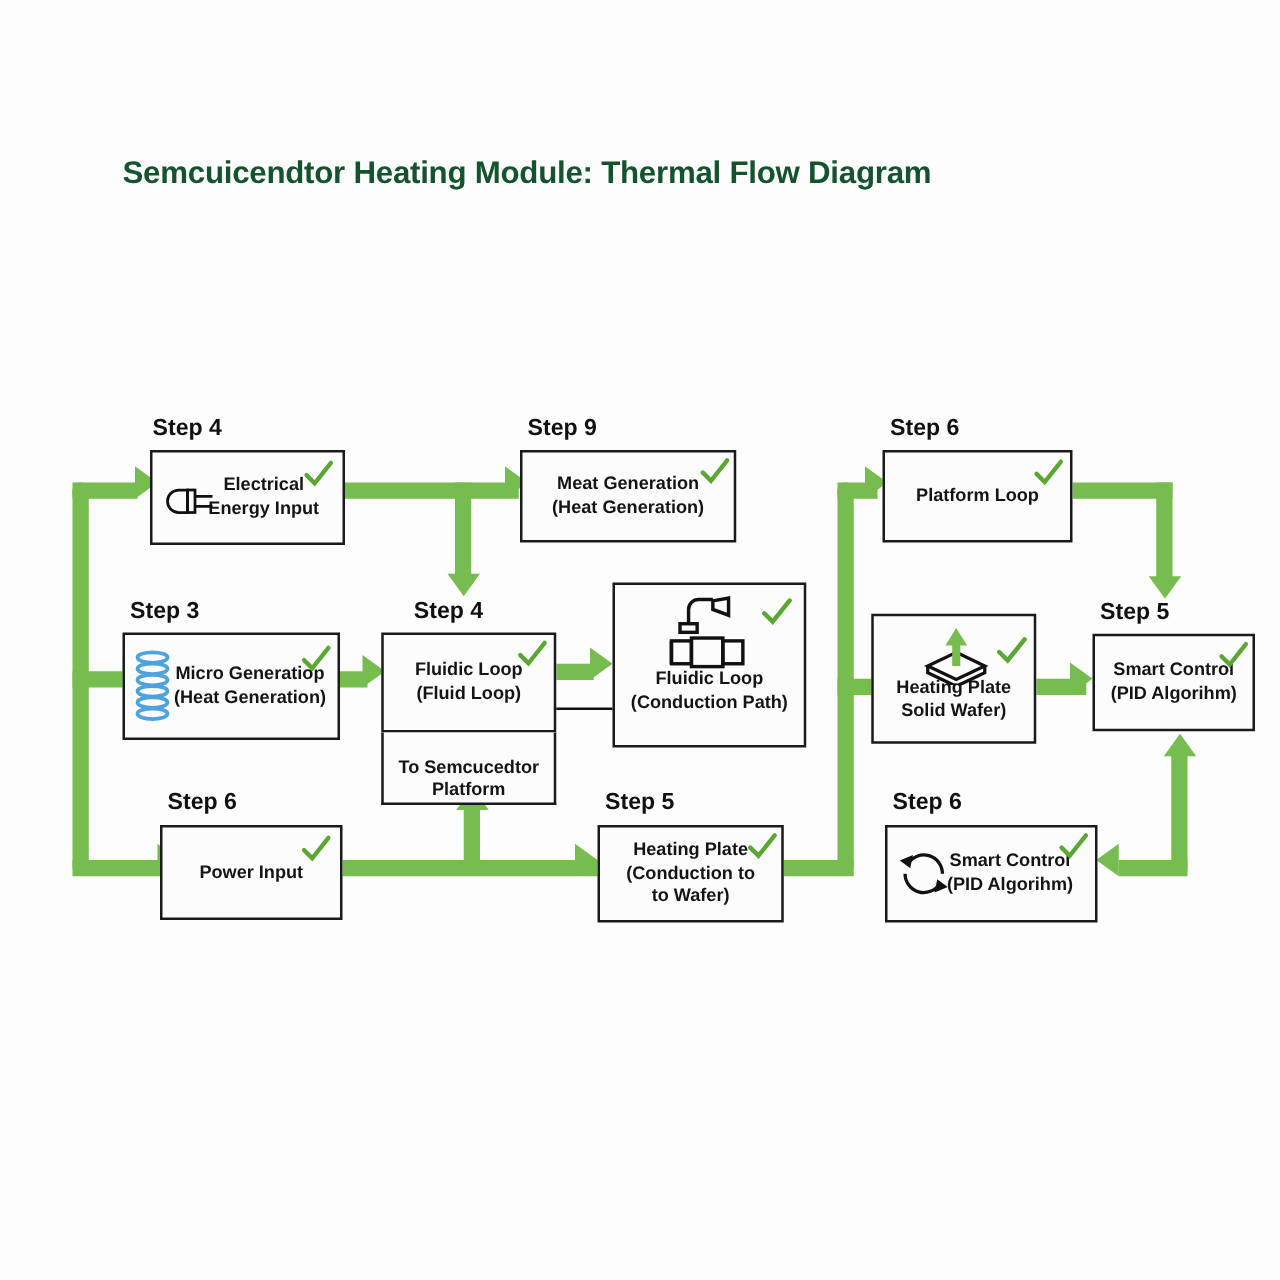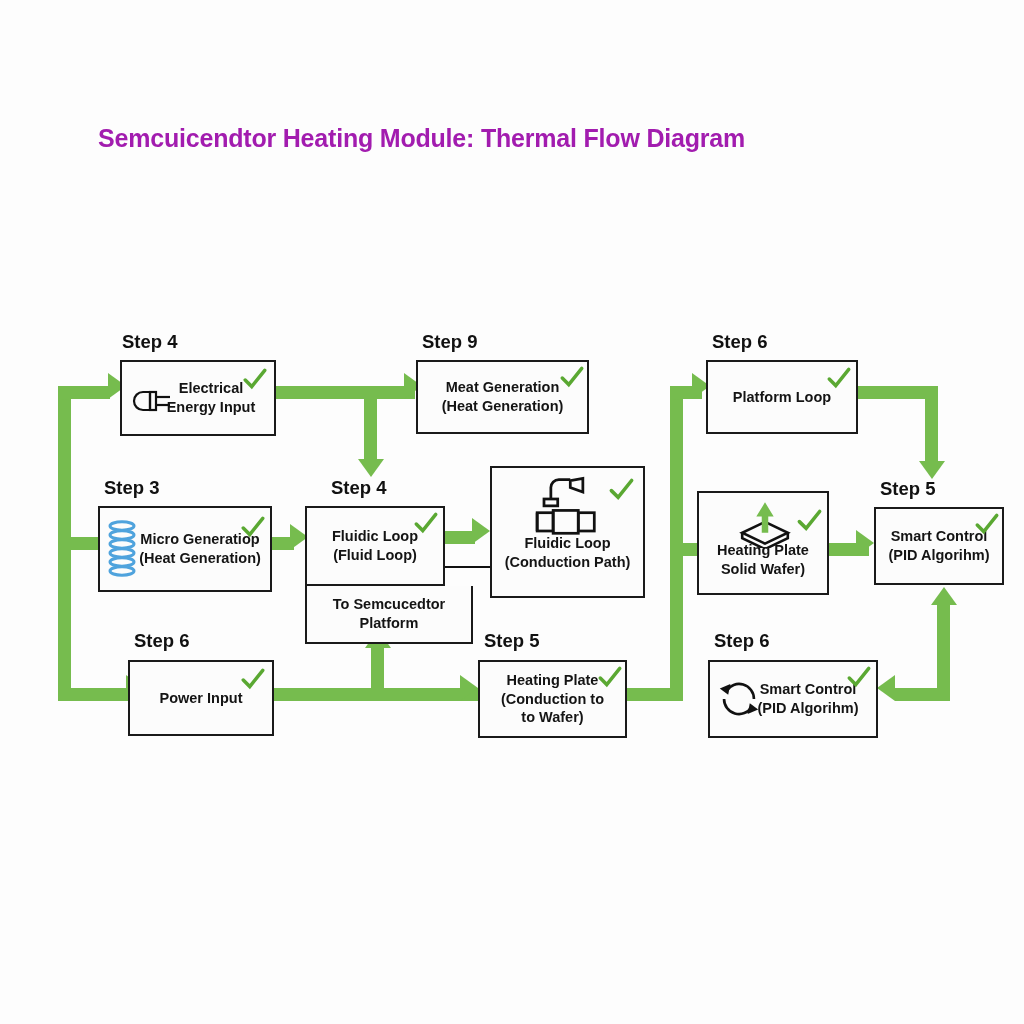--- a/index.html
+++ b/index.html
@@ -14,21 +14,21 @@
     background: #fdfdfd;
     font-family: "Liberation Sans", sans-serif;
     overflow: hidden;
   }
   #diagram-title {
     position: absolute;
     left: 98px;
     top: 124px;
     font-size: 25px;
     font-weight: bold;
-    color: #a21caf;
+    color: #14532d;
     letter-spacing: -0.2px;
     white-space: nowrap;
   }
   
   .node {
     position: absolute;
     box-sizing: border-box;
     border: 2.2px solid #1a1a1a;
     background: #fcfcfc;
     display: flex;
@@ -234,21 +234,21 @@
 
   <div class="steplabel" style="left:311px; top:477px;margin-left:20px;">Step 4</div>
   <div class="node" style="left:305px; top:506px; width:140px; height:80px;">
     <span class="label">Fluidic Loop
 (Fluid Loop)</span>
     <svg class="check" viewBox="0 0 24 24" style="right:4px; top:2px; width:26px; height:26px;">
       <path d="M3 13 L9 19 L21 4" fill="none" stroke="#5aa832" stroke-width="3.2" stroke-linecap="round"></path>
     </svg>
   </div>
 
-  <div class="node" style="left:305px; top:586px; width:168px; height:58px; border-top:none;">
+  <div class="node" style="left:305px; top:586px; width:140px; height:58px; border-top:none;align-items:flex-end;">
     <span class="label">To Semcucedtor
 Platform</span>
   </div>
 
   <div class="node" style="left:490px; top:466px; width:155px; height:132px;">
     <svg class="icon" viewBox="0 0 70 54" style="left:36px; top:8px; width:80px; height:62px;">
       <g fill="none" stroke="#111" stroke-width="2.4">
         <path d="M20 20 L20 10 A7 7 0 0 1 27 3 L37 3"></path>
         <path d="M37 0 L37 6 L48 10 L48 -2 Z" transform="translate(0,4)"></path>
         <rect x="14" y="20" width="12" height="6"></rect>

